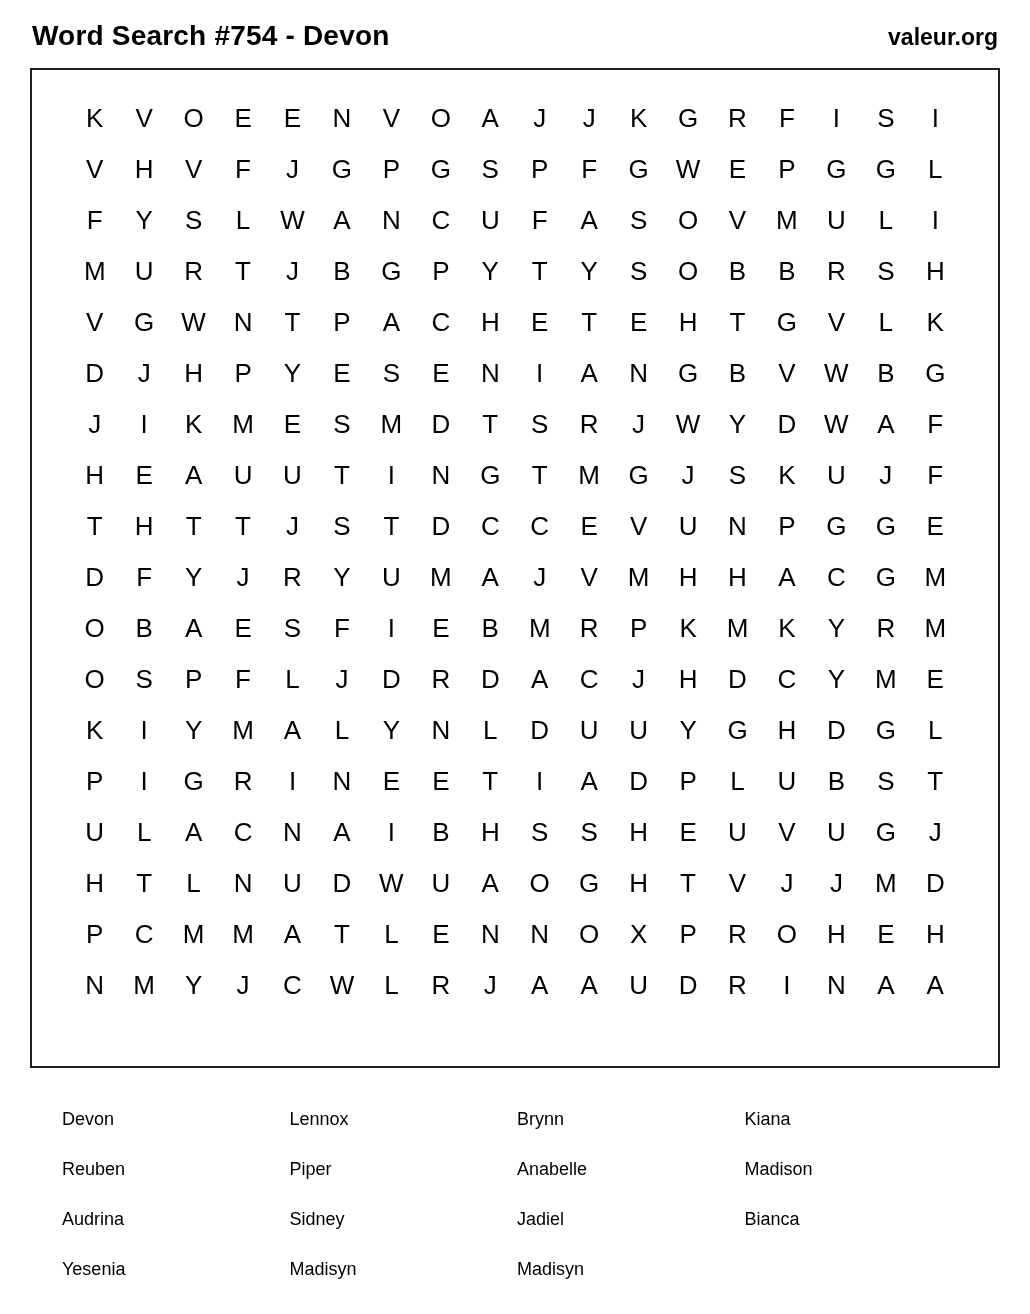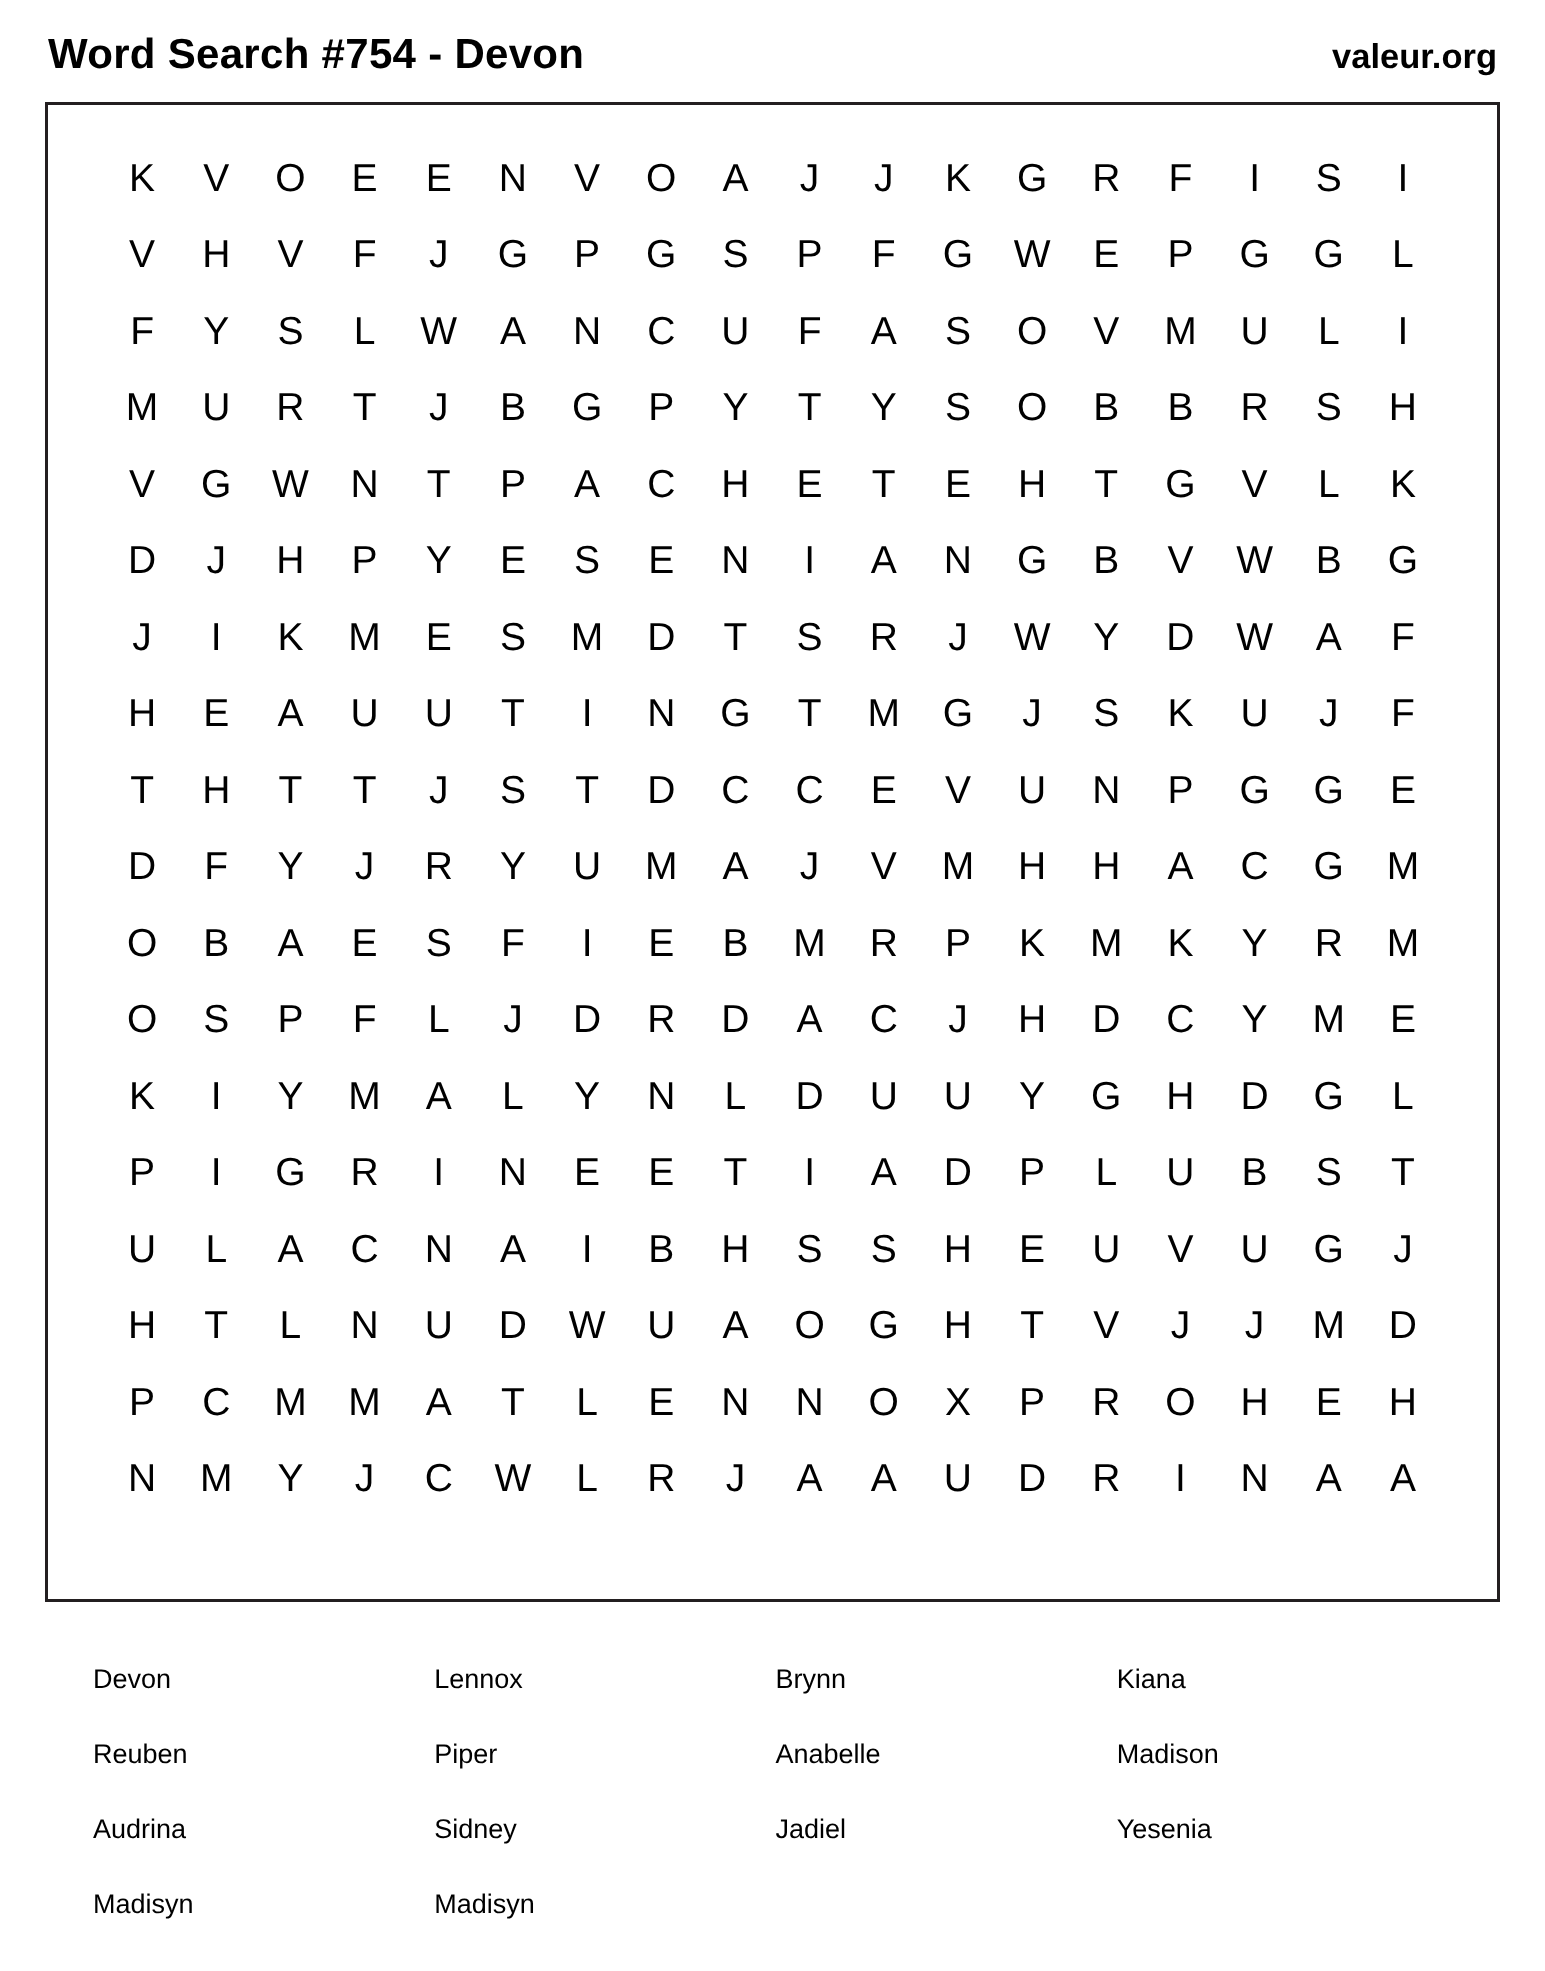--- a/index.html
+++ b/index.html
@@ -461,18 +461,19 @@
       <div class="word">Lennox</div>
       <div class="word">Brynn</div>
       <div class="word">Kiana</div>
       <div class="word">Reuben</div>
       <div class="word">Piper</div>
       <div class="word">Anabelle</div>
       <div class="word">Madison</div>
       <div class="word">Audrina</div>
       <div class="word">Sidney</div>
       <div class="word">Jadiel</div>
+      <div class="word">Bianca</div>
       <div class="word">Yesenia</div>
       <div class="word">Madisyn</div>
       <div class="word">Madisyn</div>
     </div>
 
 </div>
 
 </body></html>

